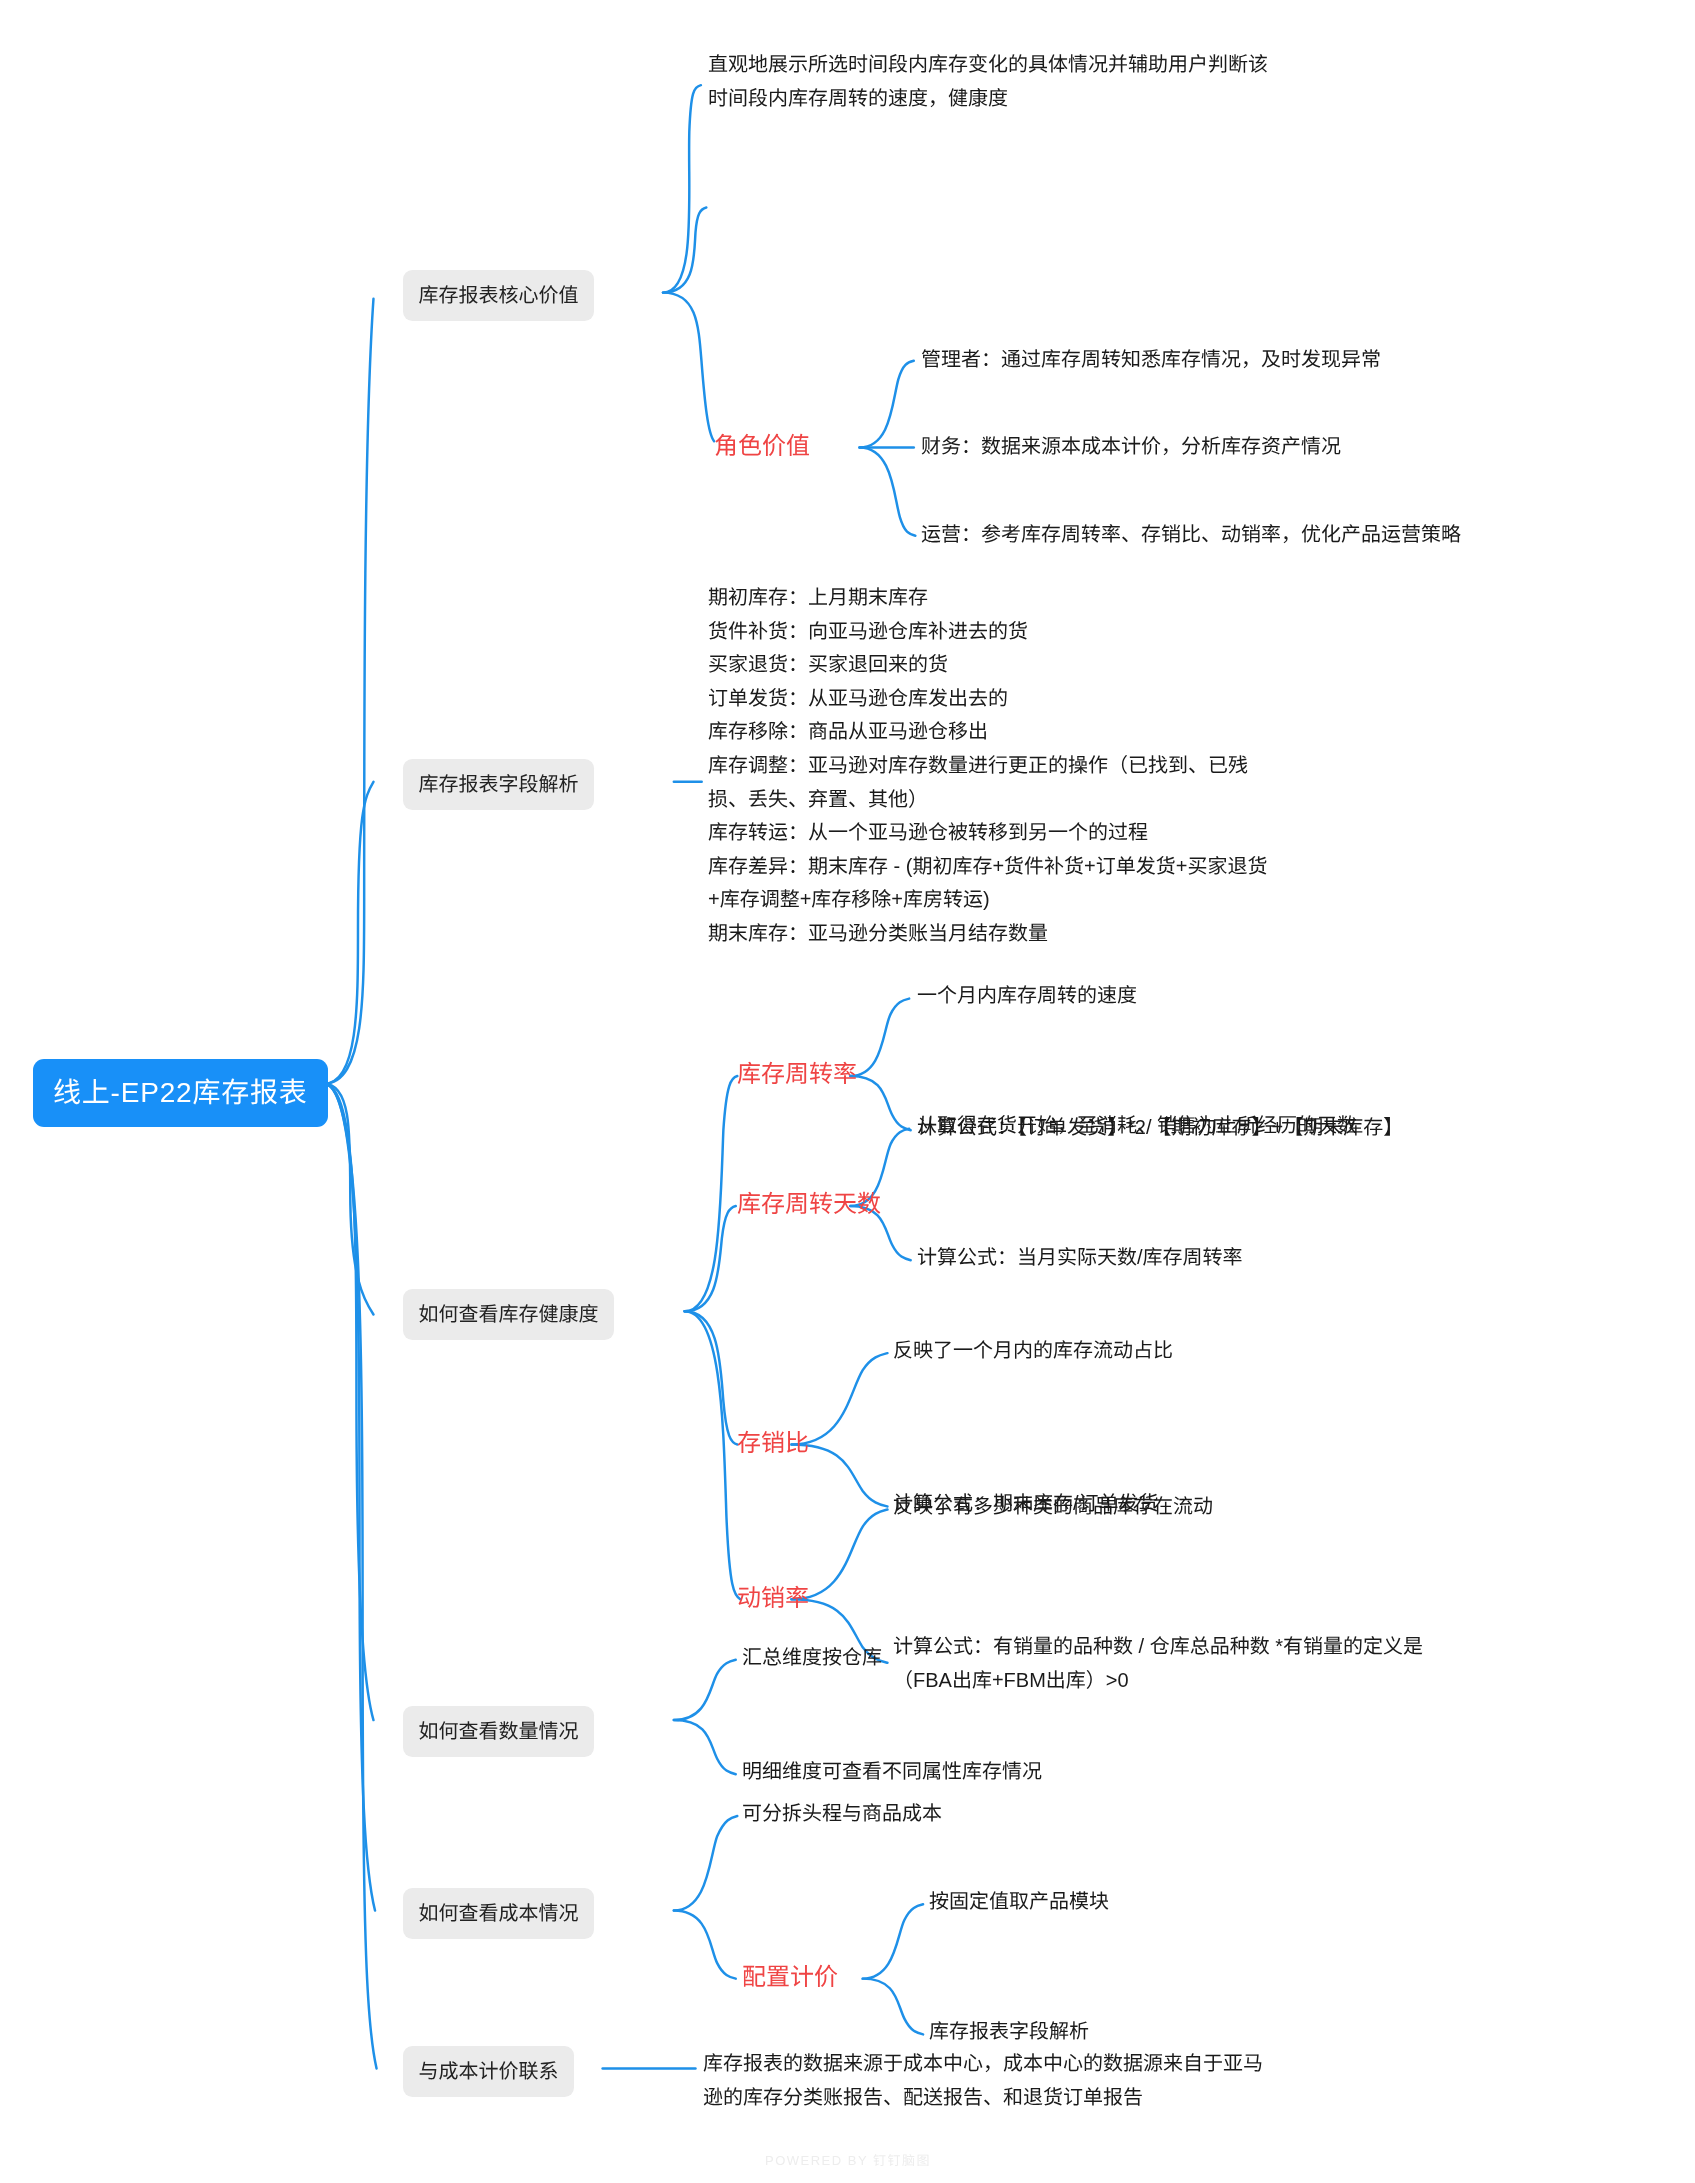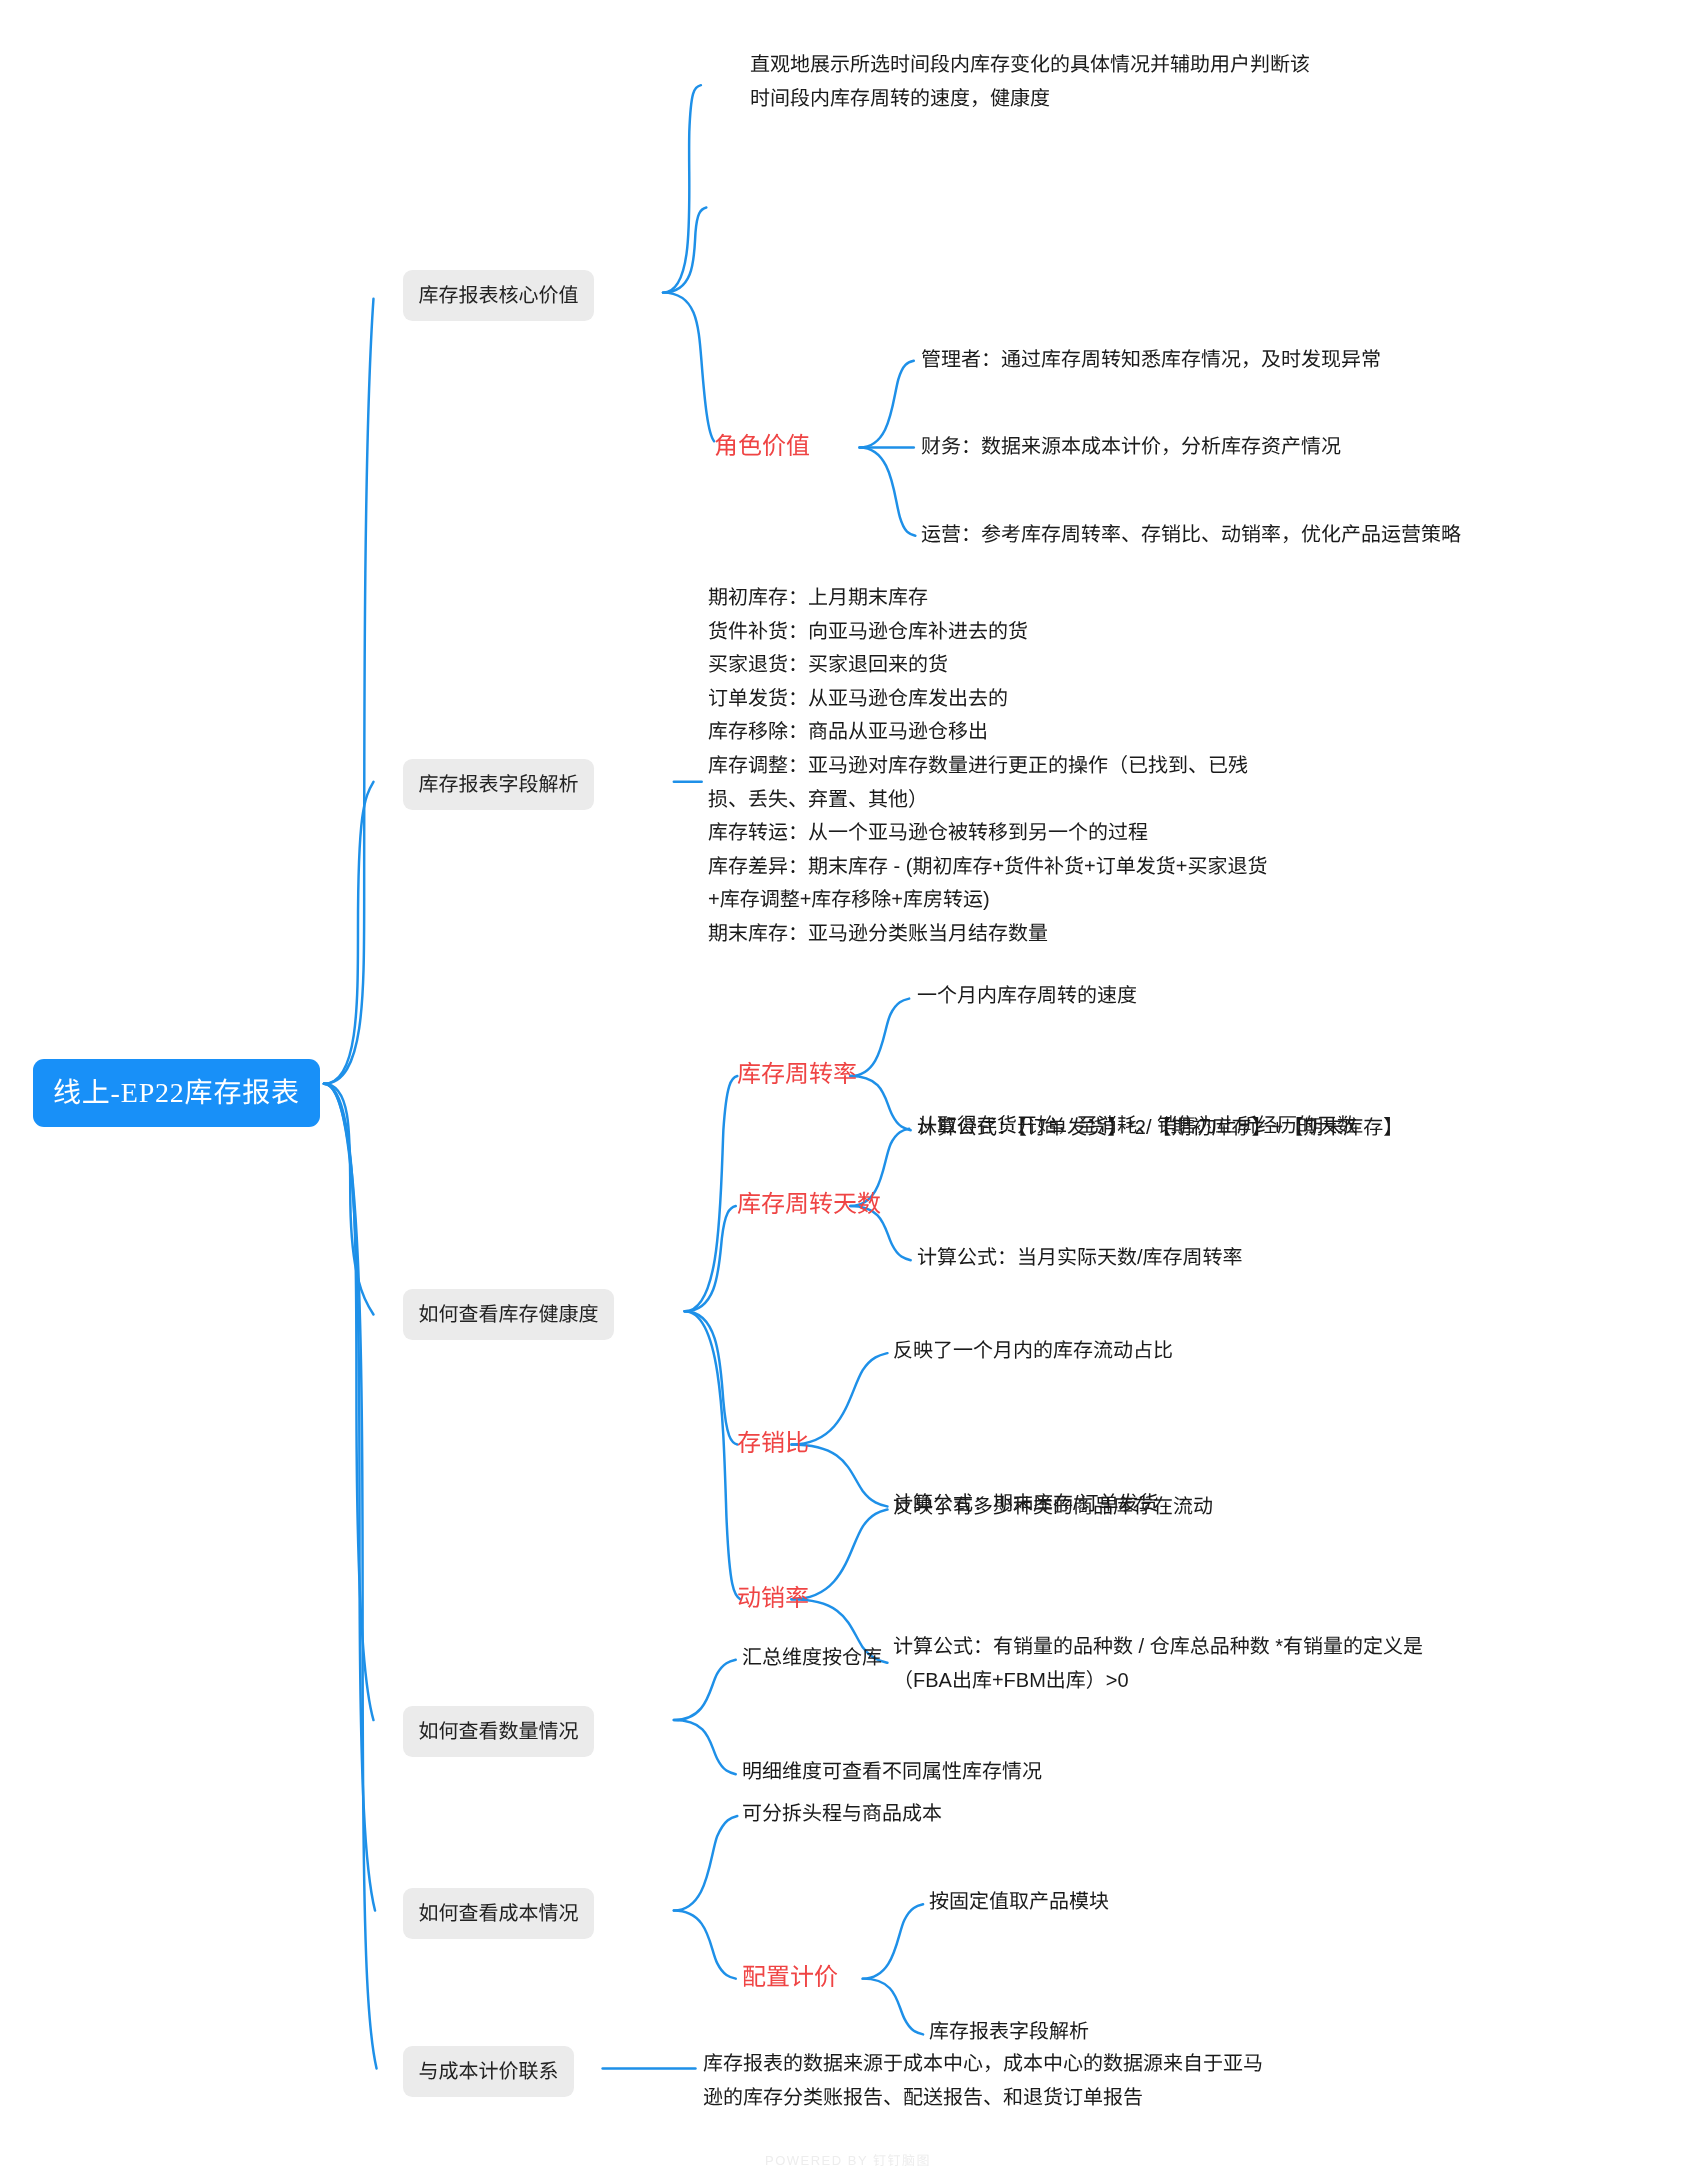--- a/index.html
+++ b/index.html
@@ -80,28 +80,28 @@
       <path d="M870 2468 C 914 2468, 916 2400, 926 2372 C 936 2350, 944 2348, 952 2346"></path>
       <path d="M870 2468 C 916 2468, 916 2516, 926 2536 C 934 2552, 942 2554, 950 2556"></path>
 
       <path d="M1114 2556 C 1156 2556, 1158 2500, 1168 2480 C 1176 2464, 1184 2462, 1192 2460"></path>
       <path d="M1114 2556 C 1158 2556, 1158 2588, 1168 2608 C 1176 2624, 1184 2626, 1192 2628"></path>
 
       <path d="M778 2672 L 898 2672"></path>
     </g>
   </svg>
 
-  <div class="node root" style="left:33px;top:1059px;font-family:Liberation Serif, serif;">
+  <div class="node root" style="left:33px;top:1059px;">
     <span>线上-EP22库存报表</span>
   </div>
 
   <div class="node pill" style="left:403px;top:270px;">
     <span>库存报表核心价值</span>
   </div>
-  <div class="node leafblk" style="left:750px;top:48px;">直观地展示所选时间段内库存变化的具体情况并辅助用户判断该
+  <div class="node leafblk" style="left:708px;top:48px;">直观地展示所选时间段内库存变化的具体情况并辅助用户判断该
 时间段内库存周转的速度，健康度</div>
 
   <div class="node lvl2" style="left:714px;top:427px;">
     <span>角色价值</span>
   </div>
   <div class="node leaf" style="left:921px;top:343px;">管理者：通过库存周转知悉库存情况，及时发现异常</div>
   <div class="node leaf" style="left:921px;top:430px;">财务：数据来源本成本计价，分析库存资产情况</div>
   <div class="node leaf" style="left:921px;top:518px;">运营：参考库存周转率、存销比、动销率，优化产品运营策略</div>
 
   <div class="node pill" style="left:403px;top:759px;">

